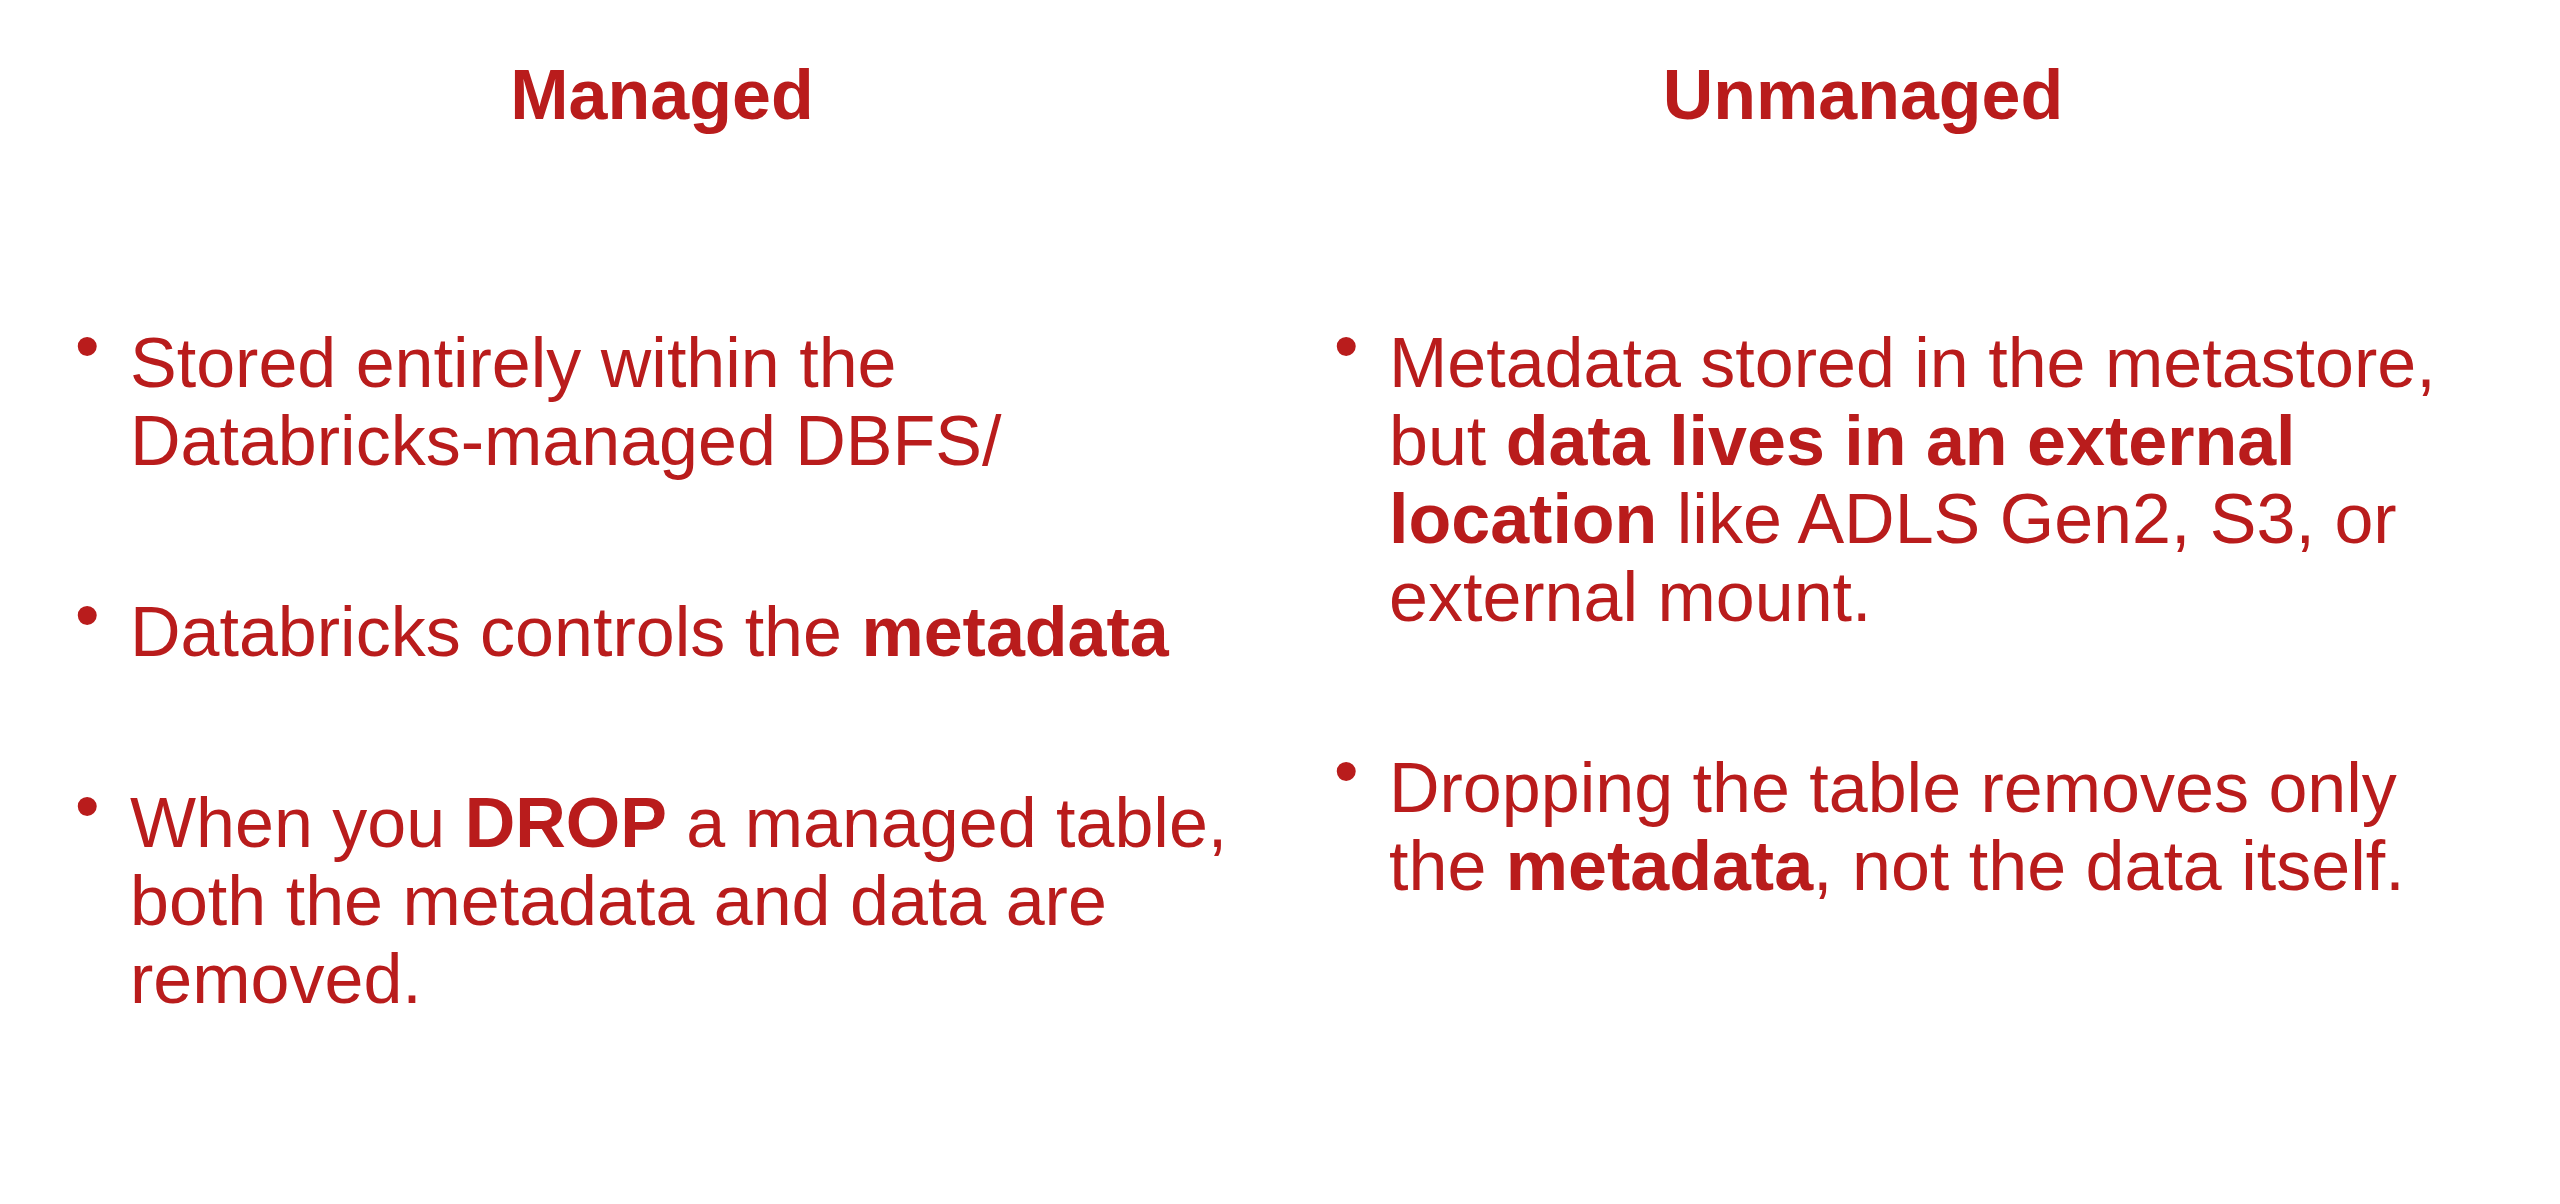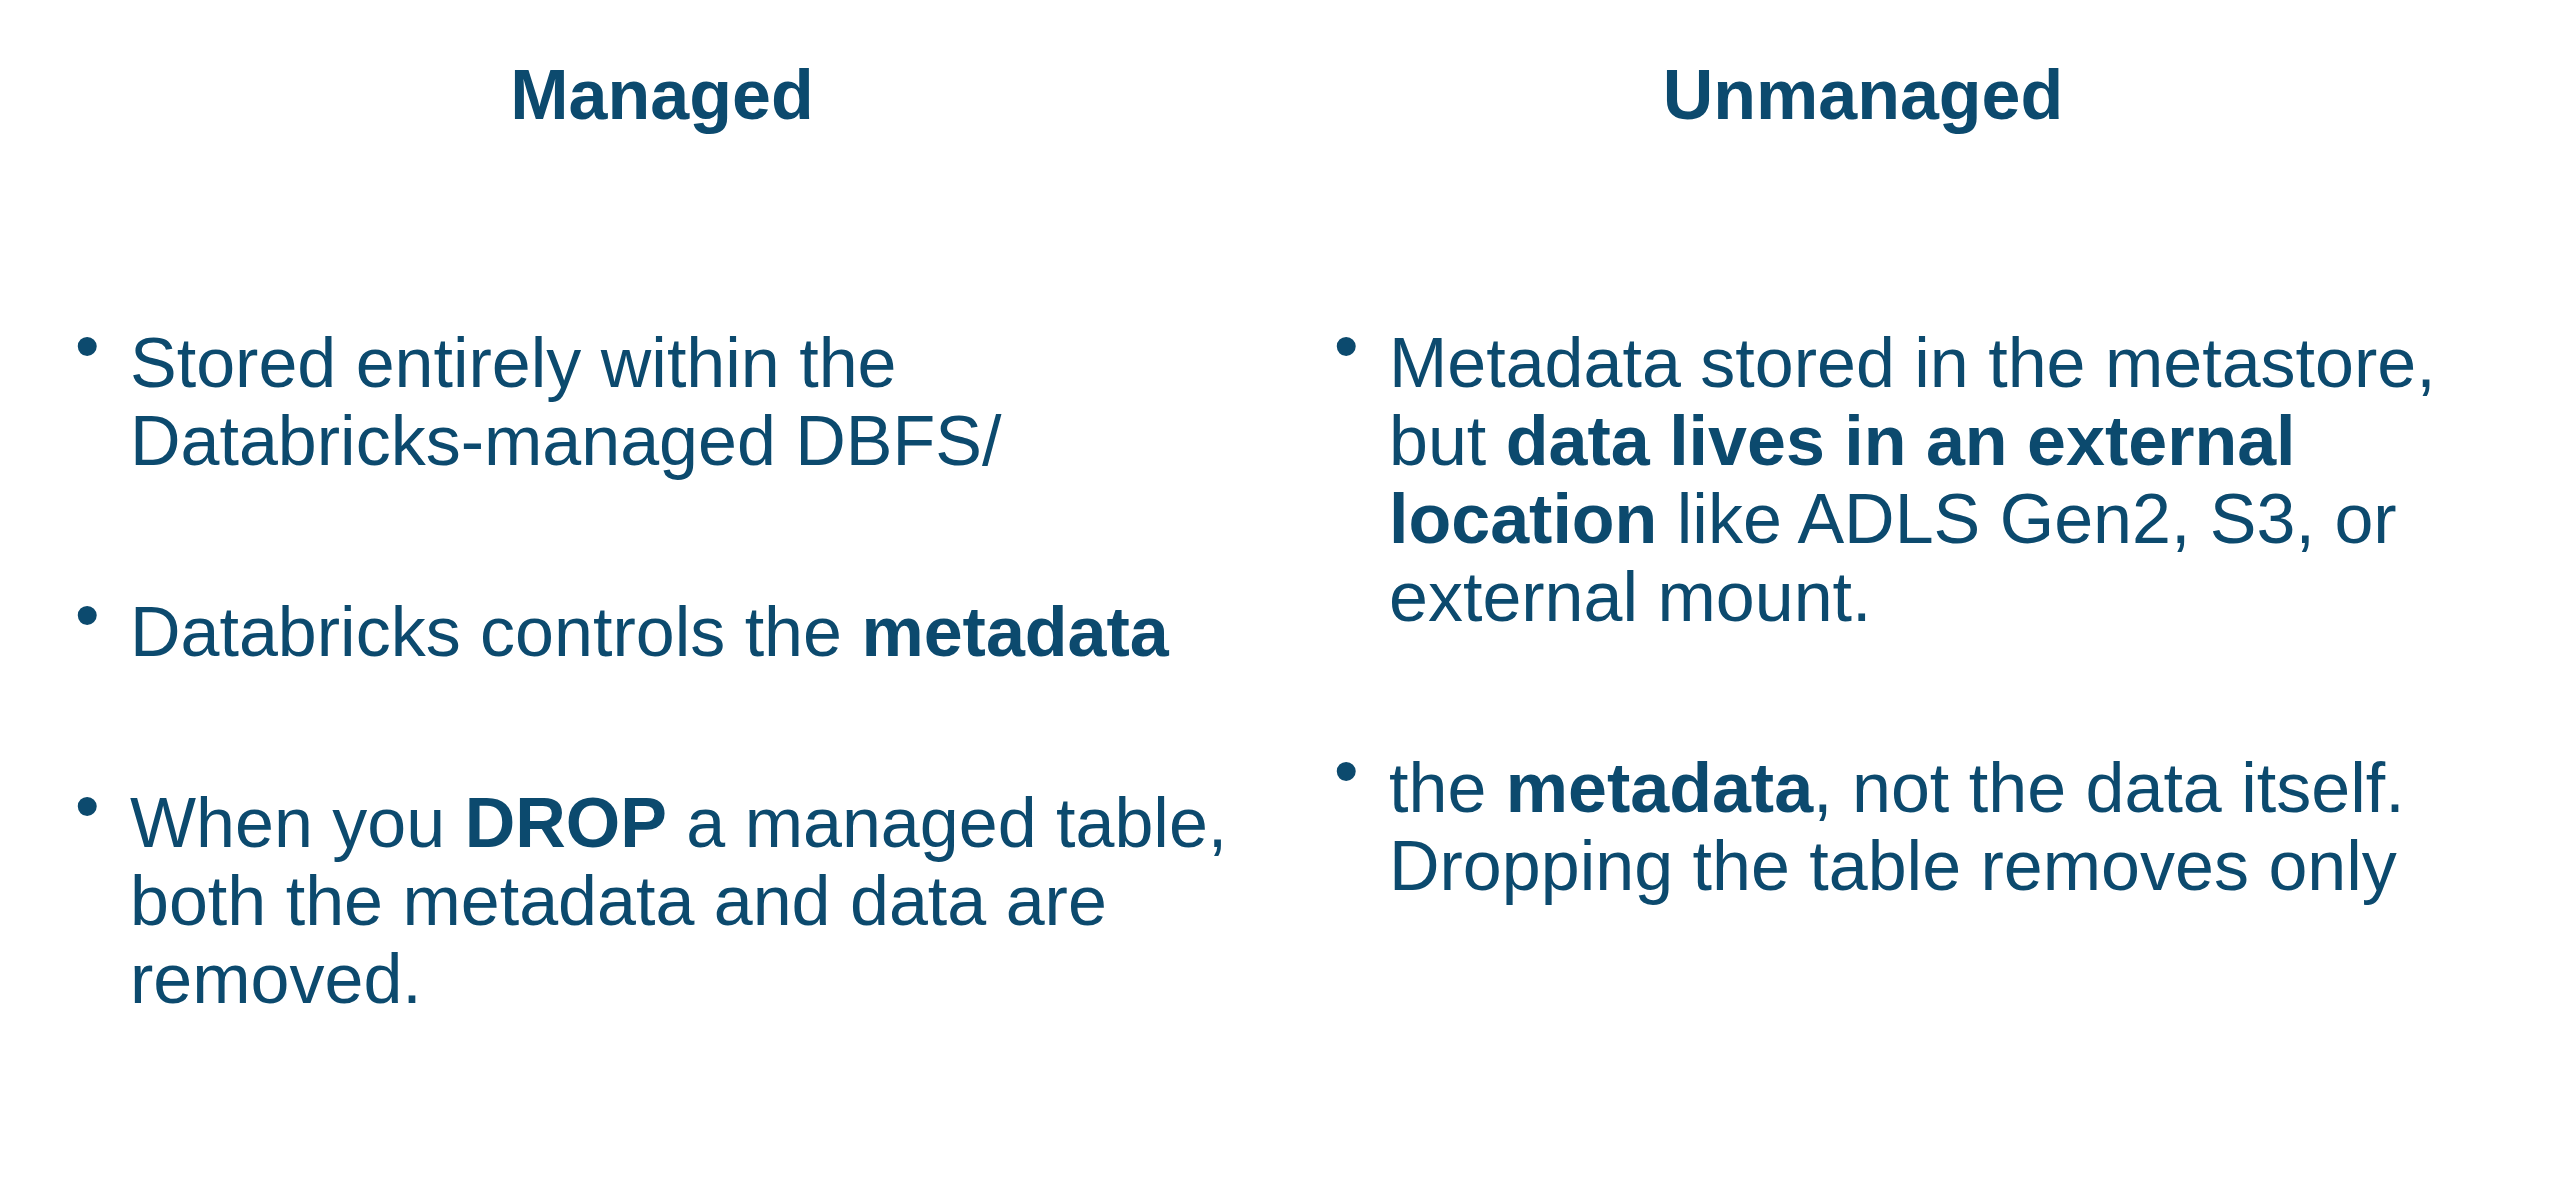--- a/index.html
+++ b/index.html
@@ -5,21 +5,21 @@
   html, body {
     margin: 0;
     padding: 0;
     background: #ffffff;
   }
   .slide {
     position: relative;
     width: 2560px;
     height: 1204px;
     background: #ffffff;
-    color: #0c4a6e;
+    color: #b91c1c;
     font-family: "Liberation Sans", sans-serif;
     font-size: 70px;
     line-height: 78px;
     overflow: hidden;
   }
   .col-header {
     position: absolute;
     top: 56px;
     transform: translateX(-50%);
     font-weight: bold;
@@ -83,18 +83,18 @@
         <div class="bullet-body">
           <div class="bullet-line"><span class="seg">Metadata stored in the metastore,</span></div>
           <div class="bullet-line"><span class="seg">but </span><span class="seg bold">data lives in an external</span></div>
           <div class="bullet-line"><span class="seg bold">location</span><span class="seg"> like ADLS Gen2, S3, or</span></div>
           <div class="bullet-line"><span class="seg">external mount.</span></div>
         </div>
       </div>
       <div class="bullet-item">
         <span class="bullet-marker">•</span>
         <div class="bullet-body">
+          <div class="bullet-line"><span class="seg">Dropping the table removes only</span></div>
           <div class="bullet-line"><span class="seg">the </span><span class="seg bold">metadata</span><span class="seg">, not the data itself.</span></div>
-          <div class="bullet-line"><span class="seg">Dropping the table removes only</span></div>
         </div>
       </div>
     </div>
 </div>
 
 </body></html>

